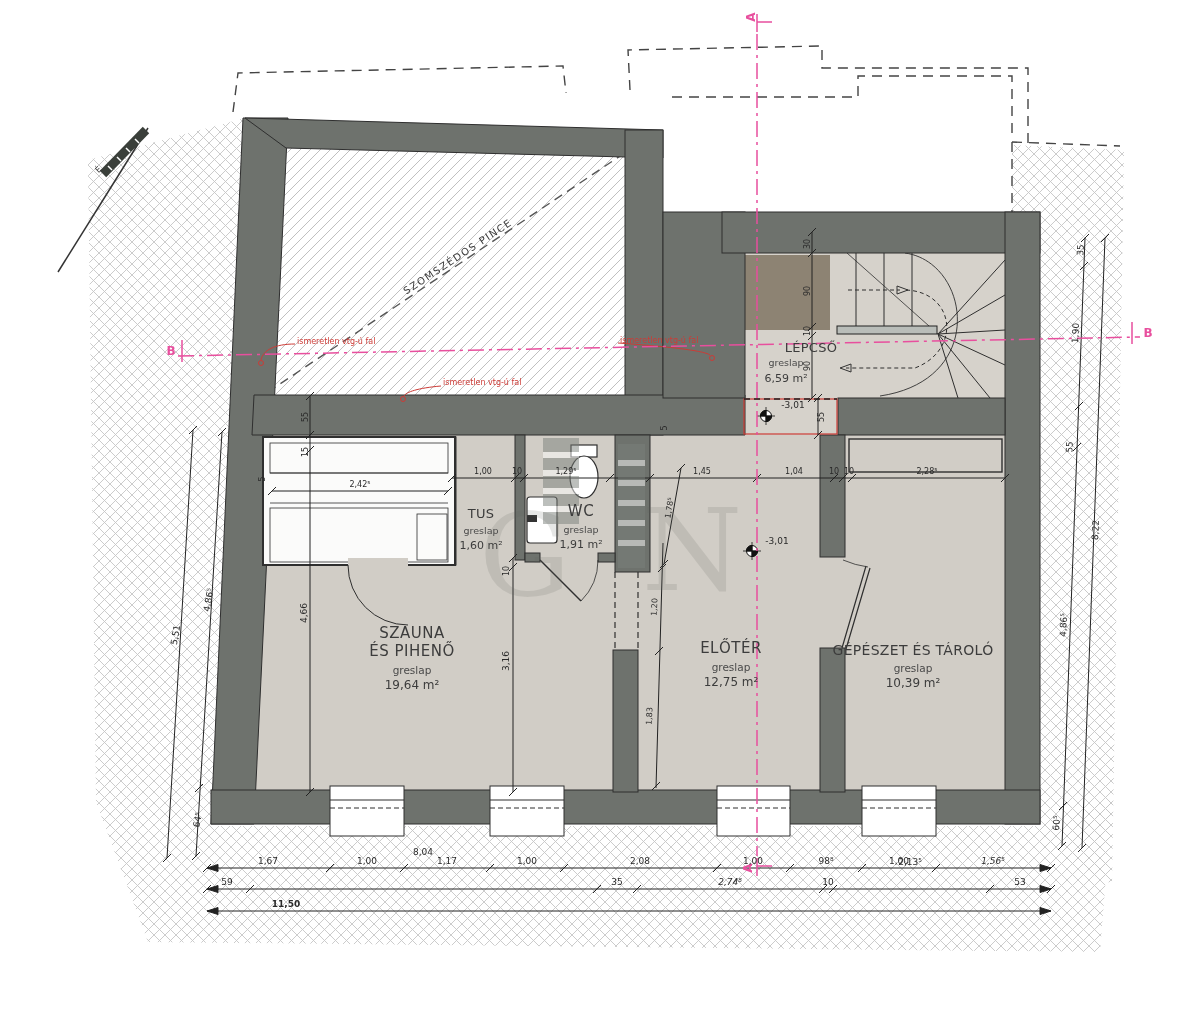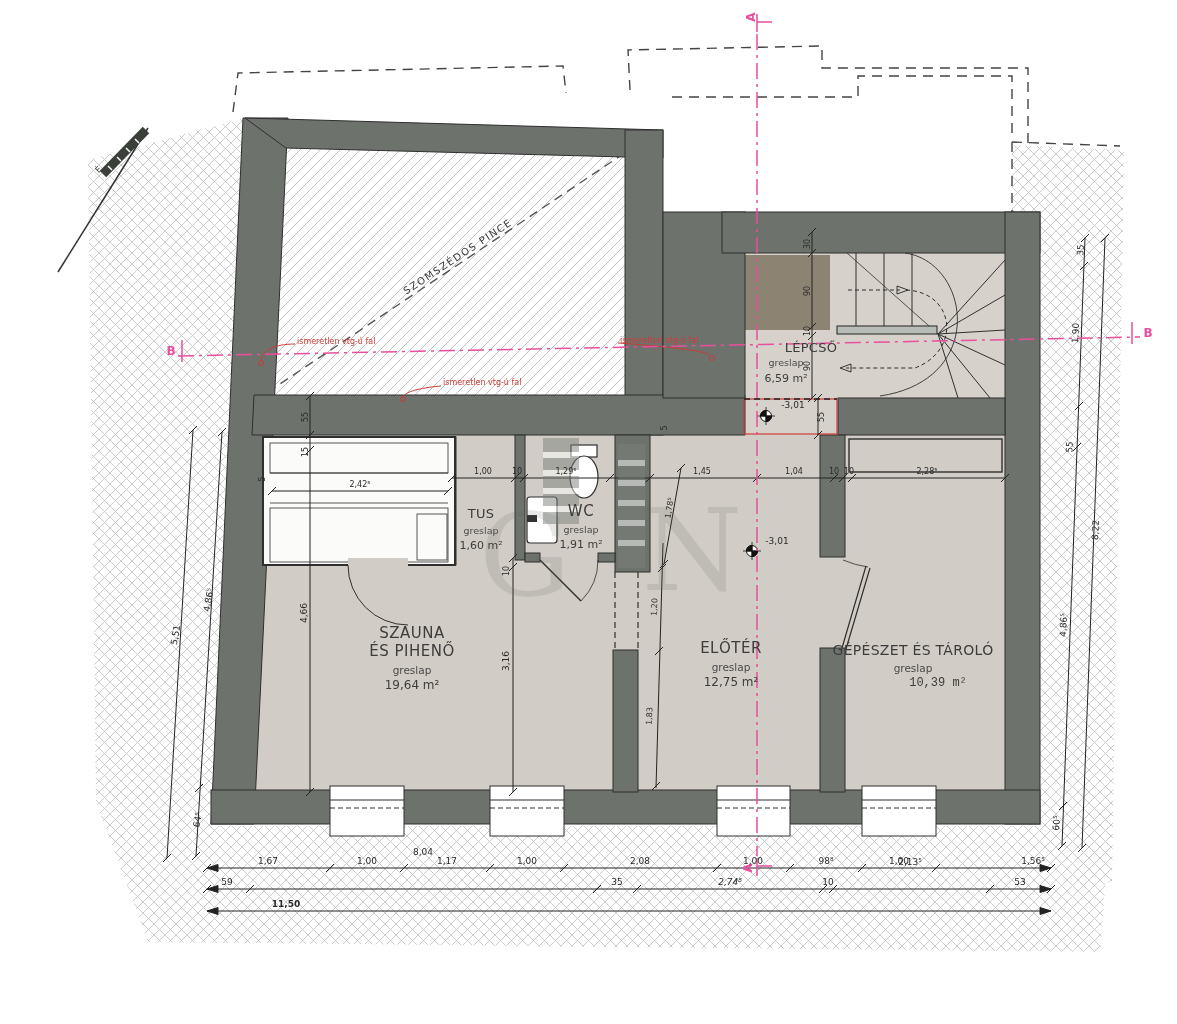--- a/index.html
+++ b/index.html
@@ -267,21 +267,21 @@
 <span class="t room-name" style="left:581px;top:511px;">WC</span>
 <span class="t room-sub" style="left:581px;top:530px;font-size:9.5px;">greslap</span>
 <span class="t room-area" style="left:581px;top:544px;font-size:11px;">1,91 m²</span>
 
 <span class="t room-name" style="left:731px;top:648px;">ELŐTÉR</span>
 <span class="t room-sub" style="left:731px;top:667px;">greslap</span>
 <span class="t room-area" style="left:731px;top:682px;">12,75 m²</span>
 
 <span class="t room-name-s" style="left:913px;top:650px;font-size:14px;">GÉPÉSZET ÉS TÁROLÓ</span>
 <span class="t room-sub" style="left:913px;top:668px;">greslap</span>
-<span class="t room-area" style="left:938px;top:683px;font-family:Liberation Mono, monospace;">10,39 m²</span>
+<span class="t room-area" style="left:913px;top:683px;">10,39 m²</span>
 
 <span class="t room-name-s" style="left:786px;top:347px;margin-left:25px;">LÉPCSŐ</span>
 <span class="t room-sub" style="left:786px;top:363px;font-size:9.5px;">greslap</span>
 <span class="t room-area" style="left:786px;top:378px;font-size:11px;">6,59 m²</span>
 
 <span class="t dim" style="left:793px;top:405px;">-3,01</span>
 <span class="t dim" style="left:777px;top:541px;">-3,01</span>
 
 <span class="t red la" style="left:297px;top:342px;">ismeretlen vtg-ú fal</span>
 <span class="t red la" style="left:620px;top:341px;">ismeretlen vtg-ú fal</span>
@@ -296,21 +296,21 @@
 <span class="t pink" style="left:1148px;top:333px;">B</span>
 
 <span class="t dim" style="left:268px;top:861px;">1,67</span>
 <span class="t dim" style="left:367px;top:861px;">1,00</span>
 <span class="t dim" style="left:447px;top:861px;">1,17</span>
 <span class="t dim" style="left:527px;top:861px;">1,00</span>
 <span class="t dim" style="left:640px;top:861px;">2,08</span>
 <span class="t dim" style="left:753px;top:861px;">1,00</span>
 <span class="t dim" style="left:826px;top:861px;">98⁸</span>
 <span class="t dim" style="left:899px;top:861px;">1,00</span>
-<span class="t dim" style="left:1033px;top:861px;">1,56⁵</span>
+<span class="t dim" style="left:993px;top:861px;font-style:italic;">1,56⁵</span>
 
 <span class="t dim" style="left:227px;top:882px;">59</span>
 <span class="t dim" style="left:423px;top:852px;">8,04</span>
 <span class="t dim" style="left:617px;top:882px;">35</span>
 <span class="t dim" style="left:730px;top:882px;font-style:italic;">2,74⁸</span>
 <span class="t dim" style="left:828px;top:882px;">10</span>
 <span class="t dim" style="left:910px;top:862px;">2,13⁵</span>
 <span class="t dim" style="left:1020px;top:882px;">53</span>
 
 <span class="t dim" style="left:286px;top:904px;font-weight:bold;">11,50</span>

